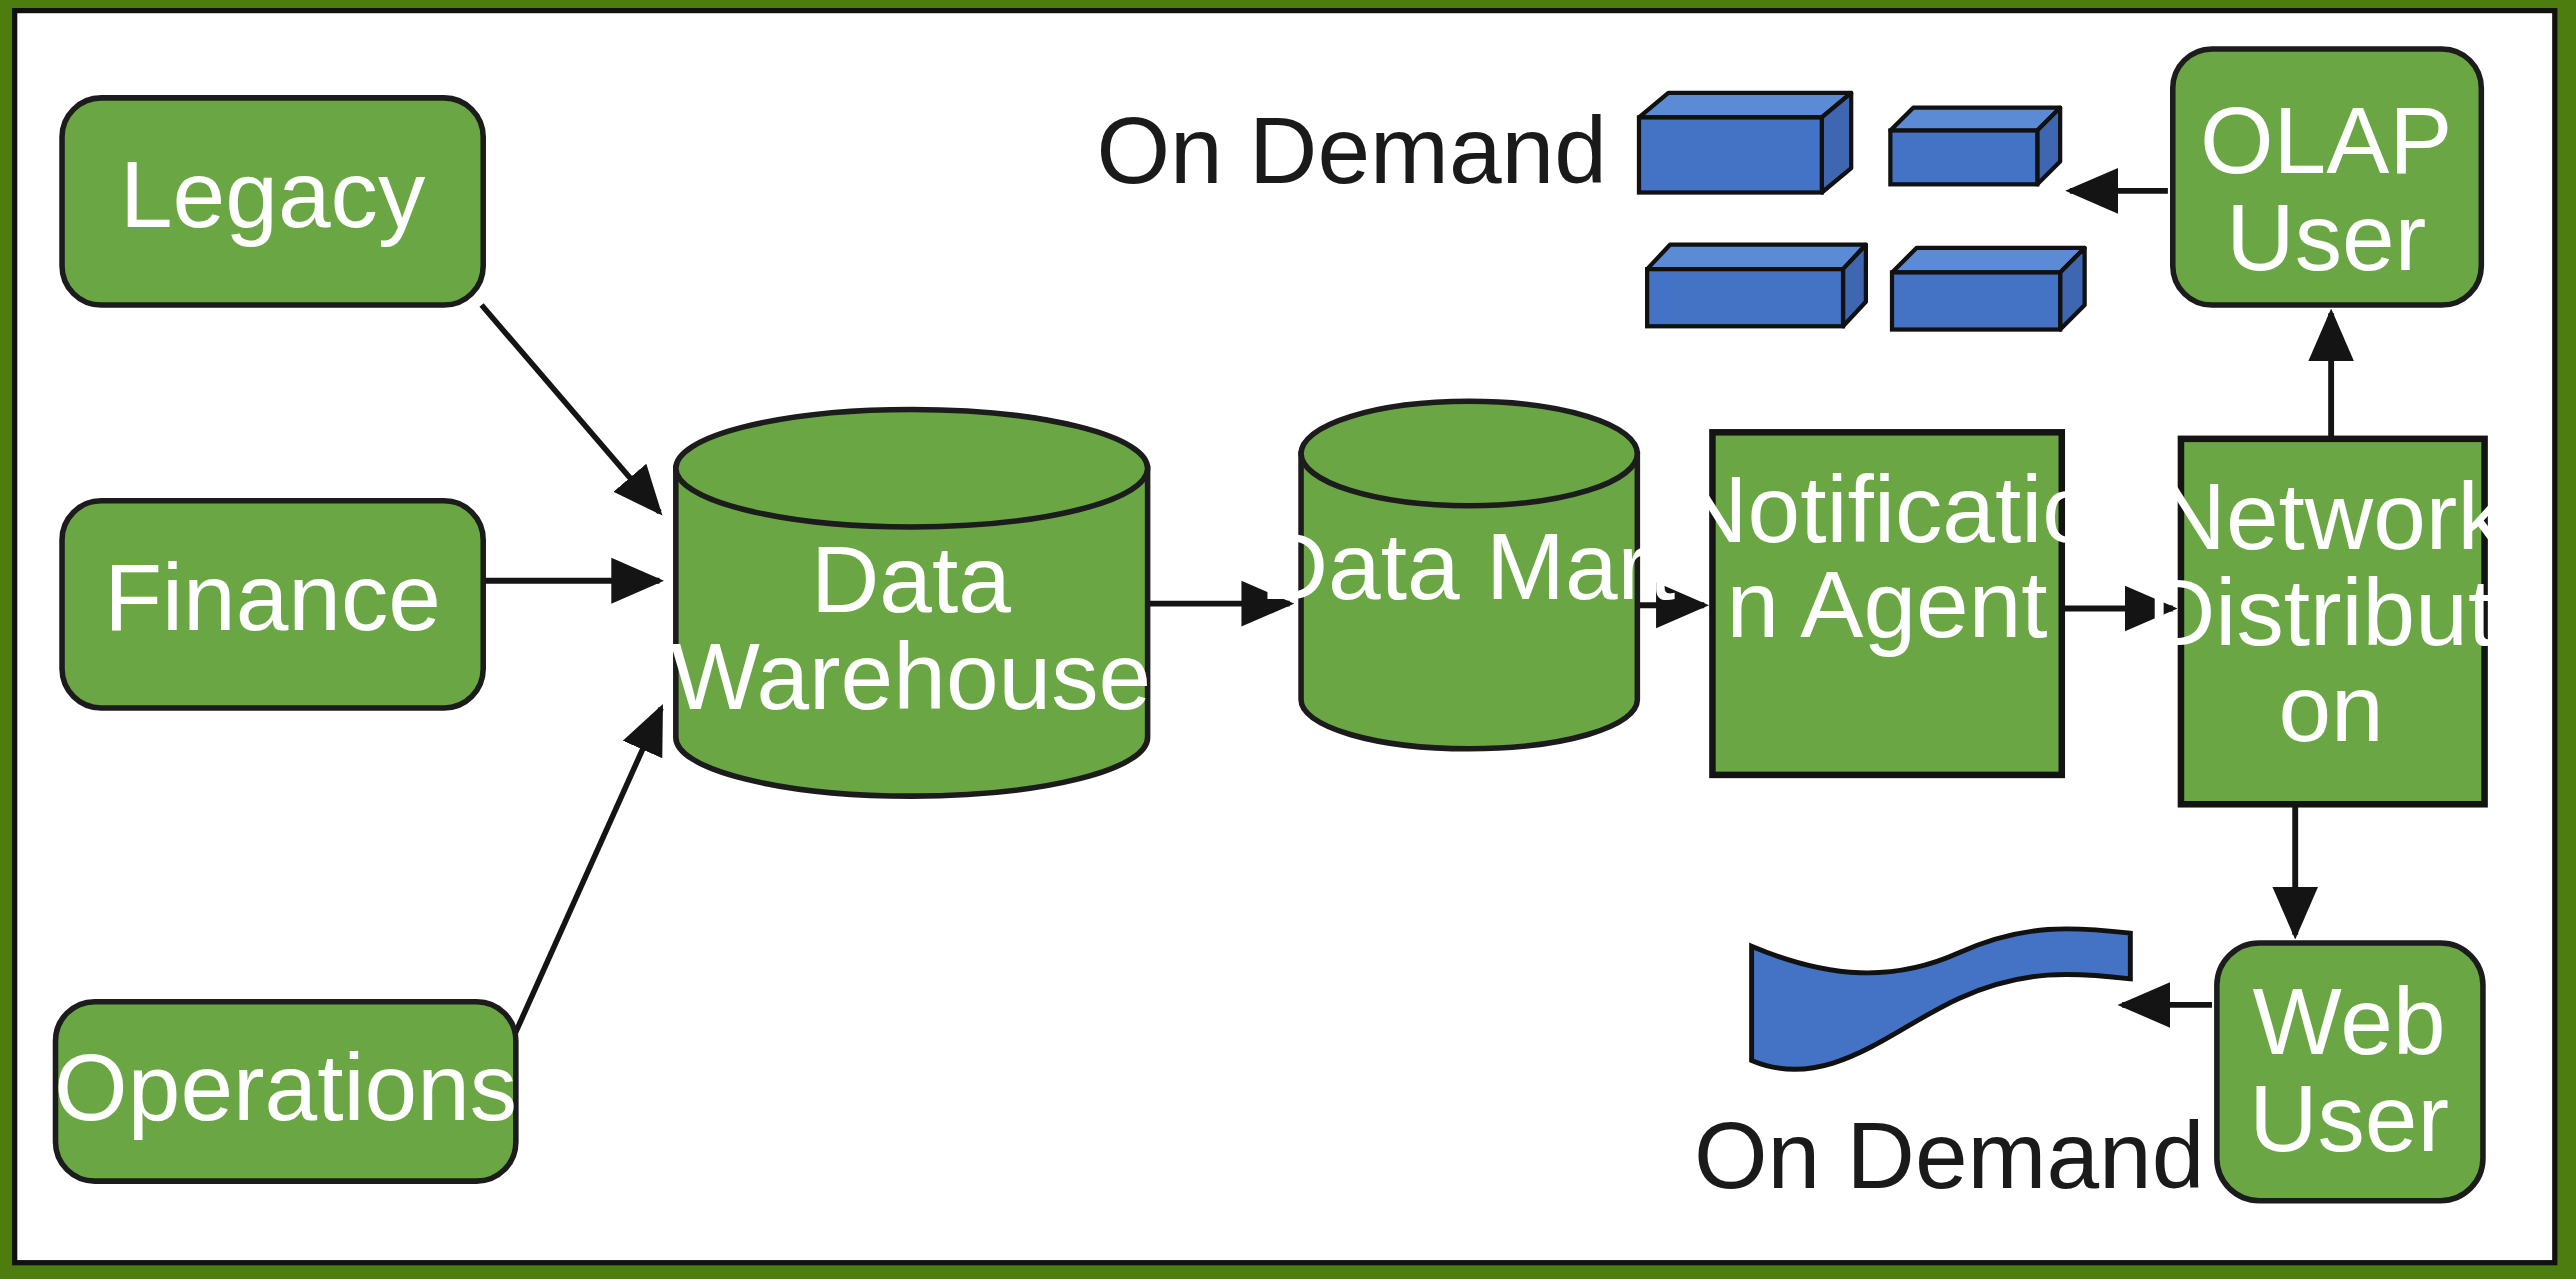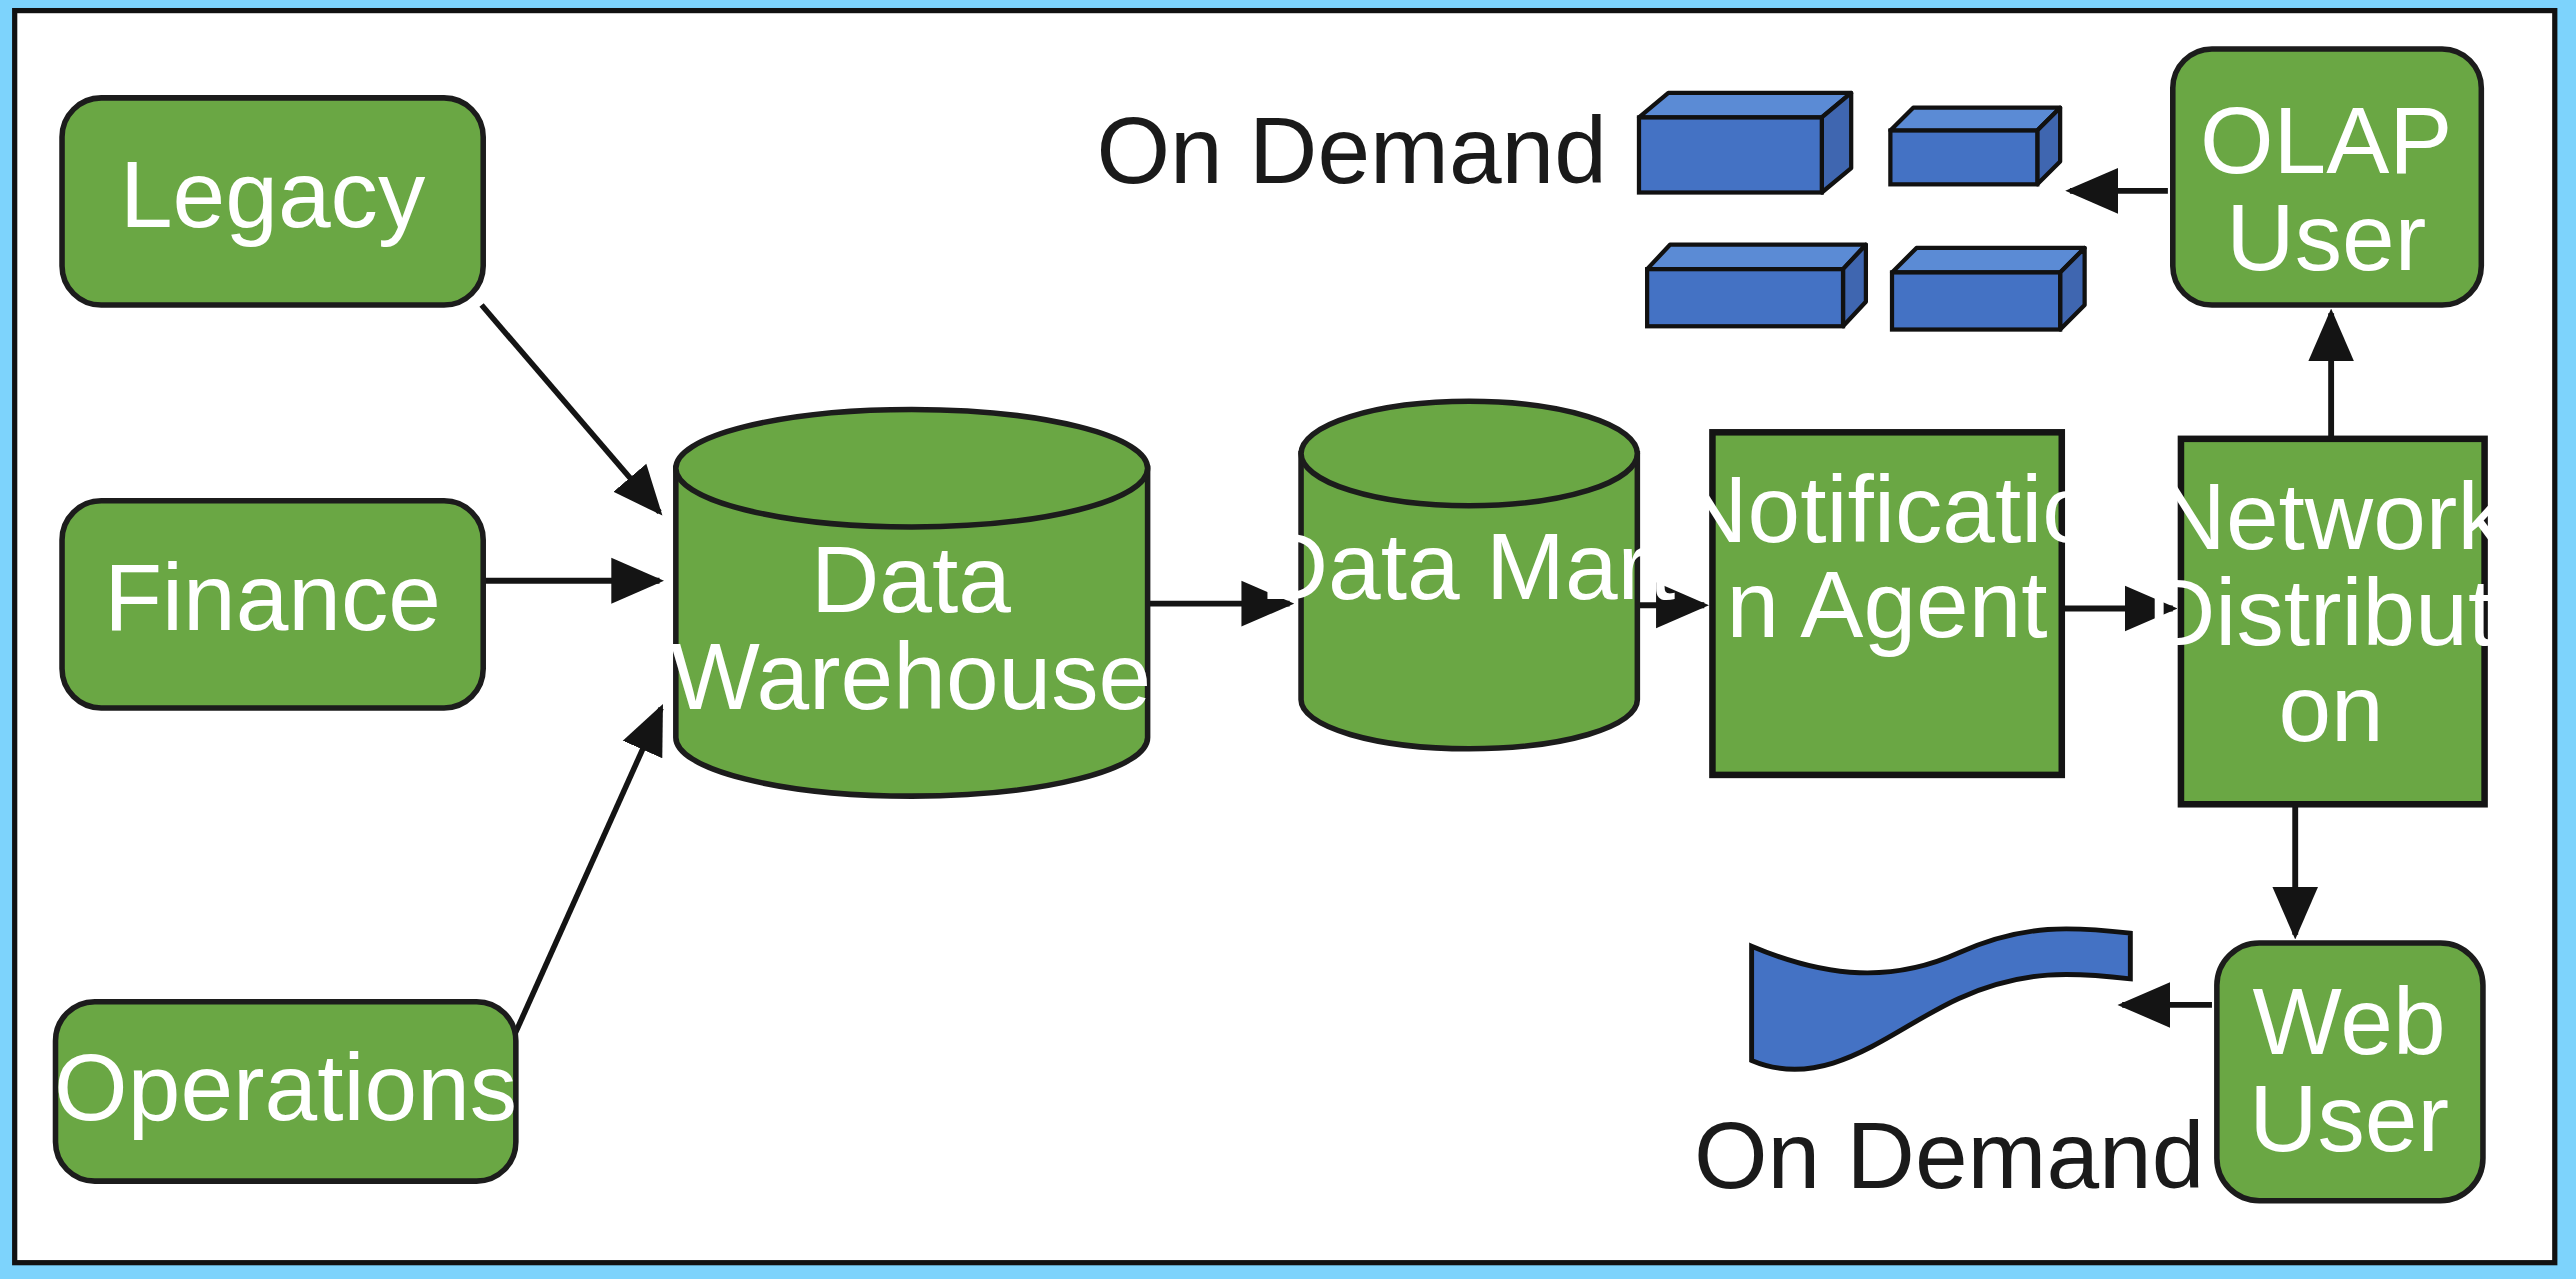--- a/index.html
+++ b/index.html
@@ -1,17 +1,17 @@
 <!DOCTYPE html>
 <html style="font-size:13px"><head>
 <meta charset="utf-8">
 <style>
   html,body{margin:0;padding:0;background:#ffffff;}
   body{font-family:"Liberation Sans","DejaVu Sans",sans-serif;}
-  #stage{position:relative;width:2576px;height:1279px;background:#7dd3fc;overflow:hidden;}
+  #stage{position:relative;width:2576px;height:1279px;background:#4d7c0f;overflow:hidden;}
   #diagram{position:absolute;left:0;top:0;width:2576px;height:1279px;}
   .node-label{font-family:"Liberation Sans","DejaVu Sans",sans-serif;font-size:58px;fill:#ffffff;}
   .free-label{font-family:"Liberation Sans","DejaVu Sans",sans-serif;font-size:58px;fill:#1a1a1a;}
 </style>
 </head>
 <body>
 
 <div id="stage">
   <svg id="diagram" viewBox="0 0 1578 784" preserveAspectRatio="none" xmlns="http://www.w3.org/2000/svg">
     <defs>

